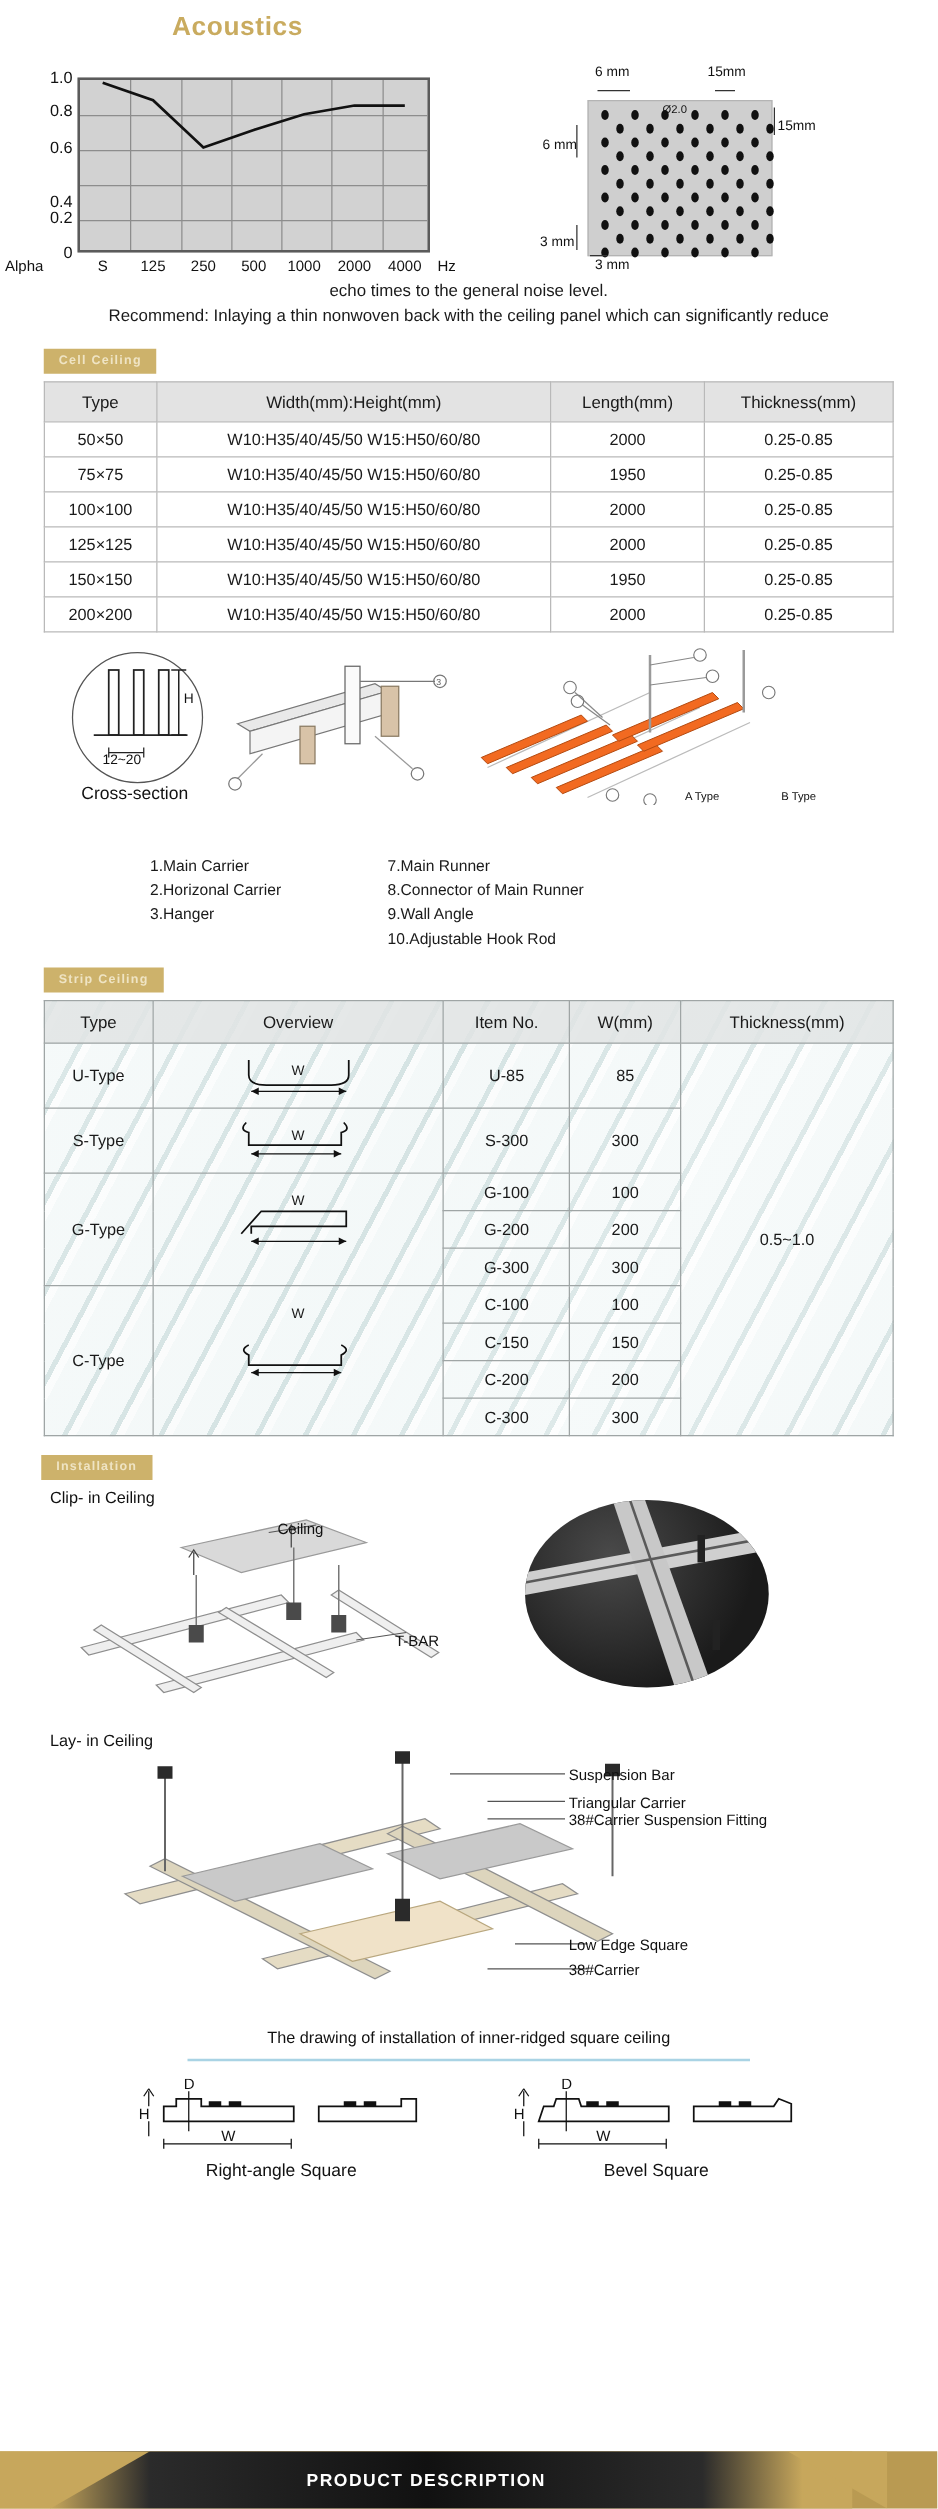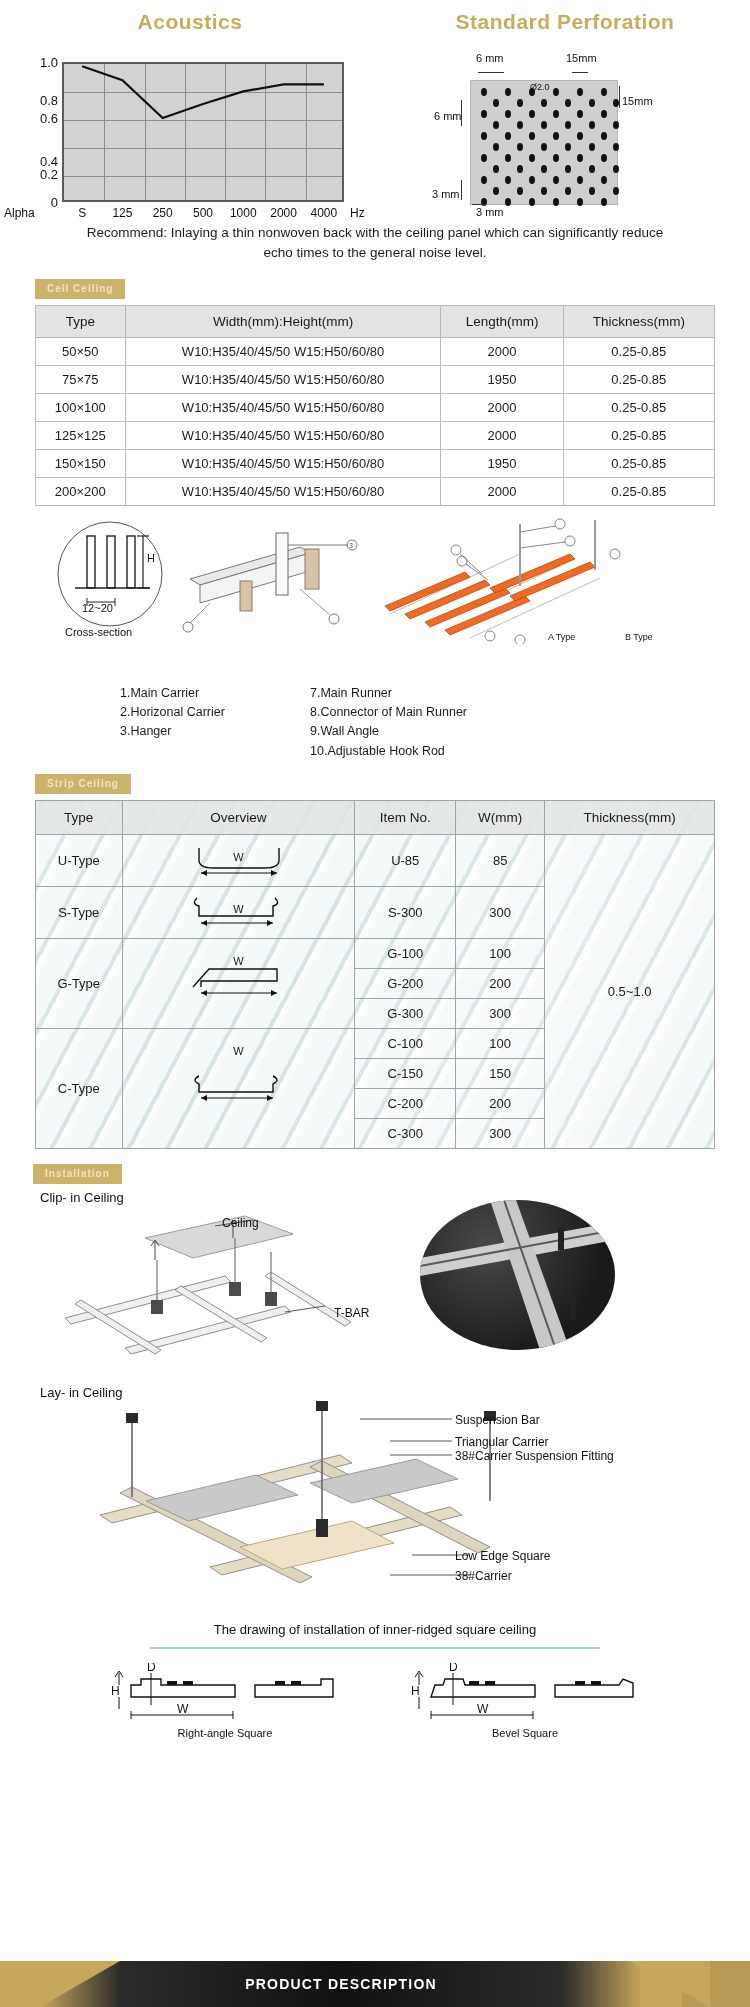--- a/index.html
+++ b/index.html
@@ -98,21 +98,21 @@
   .wlabel { font-size:11px; }
 
   
   .legend {
     display:flex; margin:10px 0 0 120px; font-size:12.5px; line-height:1.55;
     color:#1a1a1a;
   }
   .legend div { width:190px; }
 
   
-  .cap { font-size:11px; color:#111; }
+  .cap { font-size:14px; color:#111; }
 
   
   .footer {
     position:absolute; left:0; bottom:0; width:750px; height:46px;
     background:linear-gradient(90deg,#c7a75c 0%,#c7a75c 12%,#b99a52 14%,#b99a52 100%);
   }
   .footer-in {
     position:absolute; left:0; top:0; width:682px; height:46px;
     background:linear-gradient(90deg,
       #c7a75c 0, #c7a75c 40px,
@@ -134,44 +134,41 @@
   .inst-label { font-size:13px; color:#111; }
   .lead-txt { position:absolute; font-size:12px; color:#111; white-space:nowrap; }
   .divider { height:2px; background:#a9d3e4; margin:10px auto 0 auto; width:450px; }
 </style>
 </head>
 <body>
 
 <div class="head-row">
   <div class="head-left">
     <div class="sec-title">Acoustics</div>
-  </div>
-  <div class="head-right">
-    <div class="sec-title">Standard Perforation</div>
   </div>
 </div>
 
 <div style="display:flex; margin-top:6px;">
 
   <div class="chart-wrap">
     <div class="chart-area" id="plot">
         <div class="gl h" style="top: 28px;"></div>
         <div class="gl h" style="top: 56px;"></div>
         <div class="gl h" style="top: 84px;"></div>
         <div class="gl h" style="top: 112px;"></div>
         <div class="gl v" style="left: 40.2857px;"></div>
         <div class="gl v" style="left: 80.5714px;"></div>
         <div class="gl v" style="left: 120.857px;"></div>
         <div class="gl v" style="left: 161.143px;"></div>
         <div class="gl v" style="left: 201.429px;"></div>
         <div class="gl v" style="left: 241.714px;"></div>
       </div>
     <div id="yticks">
         <div class="ytick" style="top: 22px;">1.0</div>
-        <div class="ytick" style="top: 60px;">0.8</div>
+        <div class="ytick" style="top: 48px;">0.8</div>
         <div class="ytick" style="top: 78px;">0.6</div>
         <div class="ytick" style="top: 121px;">0.4</div>
         <div class="ytick" style="top: 134px;">0.2</div>
         <div class="ytick" style="top: 162px;">0</div>
       </div>
     <div id="xticks">
         <div class="xtick" style="left: 82.1429px;">S</div>
         <div class="xtick" style="left: 122.429px;">125</div>
         <div class="xtick" style="left: 162.714px;">250</div>
         <div class="xtick" style="left: 203px;">500</div>
@@ -270,22 +267,22 @@
     <div class="dimline v" style="left:71px; top:60px; height:26px;"></div>
     <div class="dim" style="left:42px; top:148px;">3 mm</div>
     <div class="dimline v" style="left:71px; top:140px; height:20px;"></div>
 
     <div class="dim" style="left:86px; top:166px;">3  mm</div>
     <div class="dimline h" style="left:82px; top:164px; width:14px;"></div>
   </div>
 </div>
 
 <div class="recommend">
+  <div>echo times to the general noise level.</div>
   <div>Recommend: Inlaying a thin nonwoven back with the ceiling panel which can significantly reduce</div>
-  <div>echo times to the general noise level.</div>
 </div>
 
 <div style="margin:14px 0 0 35px;">
   <span class="tag">Cell Ceiling</span>
 </div>
 <table class="dtable">
   <thead>
       <tr id="cc-head">
         <th>Type</th>
         <th>Width(mm):Height(mm)</th>
@@ -544,21 +541,21 @@
     </g>
     <g stroke="#444" stroke-width="1" fill="none">
       <path d="M120 52 L120 34 M116 38 L120 32 L124 38"></path>
       <path d="M198 30 L198 14 M194 18 L198 12 L202 18"></path>
     </g>
     <line x1="180" y1="18" x2="218" y2="12" stroke="#555" stroke-width="1"></line>
     <line x1="250" y1="104" x2="290" y2="98" stroke="#555" stroke-width="1"></line>
   </svg>
 
   <div class="lead-txt" style="left:222px; top:26px;">Ceiling</div>
-  <div class="lead-txt" style="left:334px; top:116px;">T-BAR</div>
+  <div class="lead-txt" style="left:316px; top:116px;">T-BAR</div>
 
   <div style="position:absolute; left:420px; top:10px; width:195px; height:150px; border-radius:50%; overflow:hidden; background:radial-gradient(circle at 35% 30%, #4a4a4a, #1a1a1a 70%);">
     <svg width="195" height="150">
       <polygon points="0,58 195,22 195,40 0,76" fill="#cfcfcf"></polygon>
       <polygon points="70,0 96,0 150,150 120,150" fill="#c8c8c8"></polygon>
       <line x1="0" y1="66" x2="195" y2="30" stroke="#5a5a5a" stroke-width="2"></line>
       <line x1="84" y1="0" x2="136" y2="150" stroke="#5a5a5a" stroke-width="2"></line>
       <g fill="#222">
         <rect x="138" y="28" width="6" height="22"></rect>
         <rect x="150" y="96" width="6" height="24"></rect>

